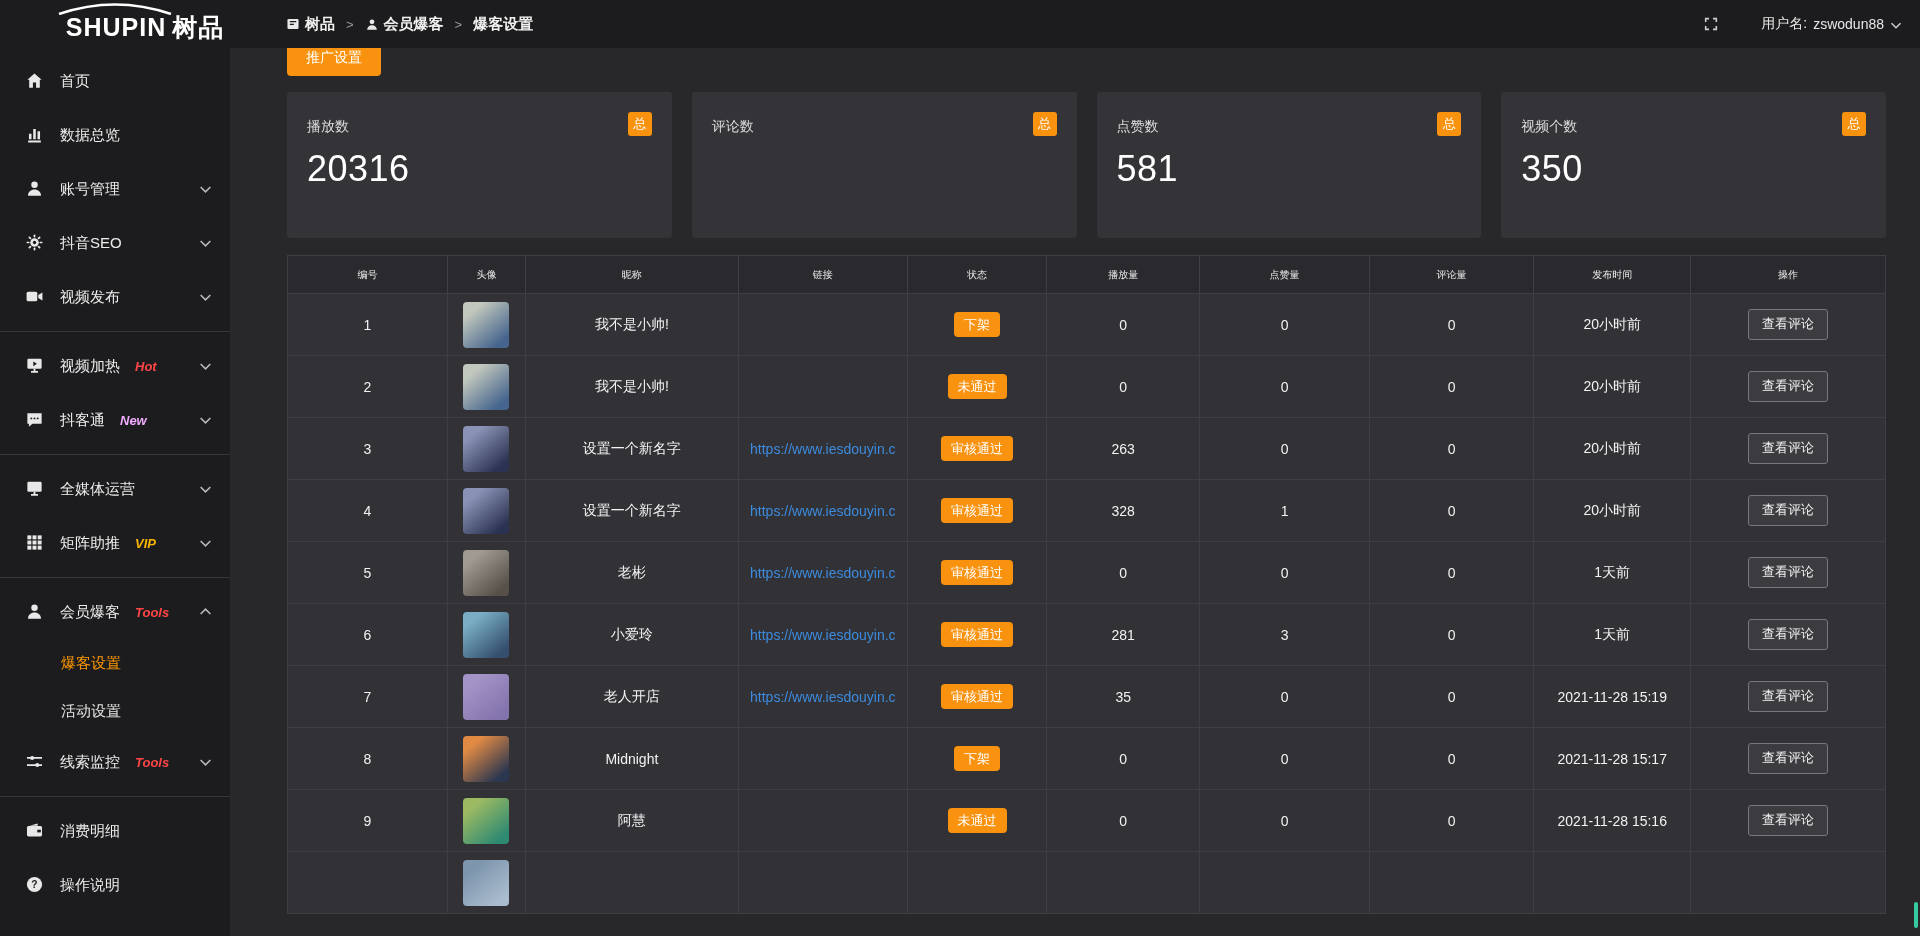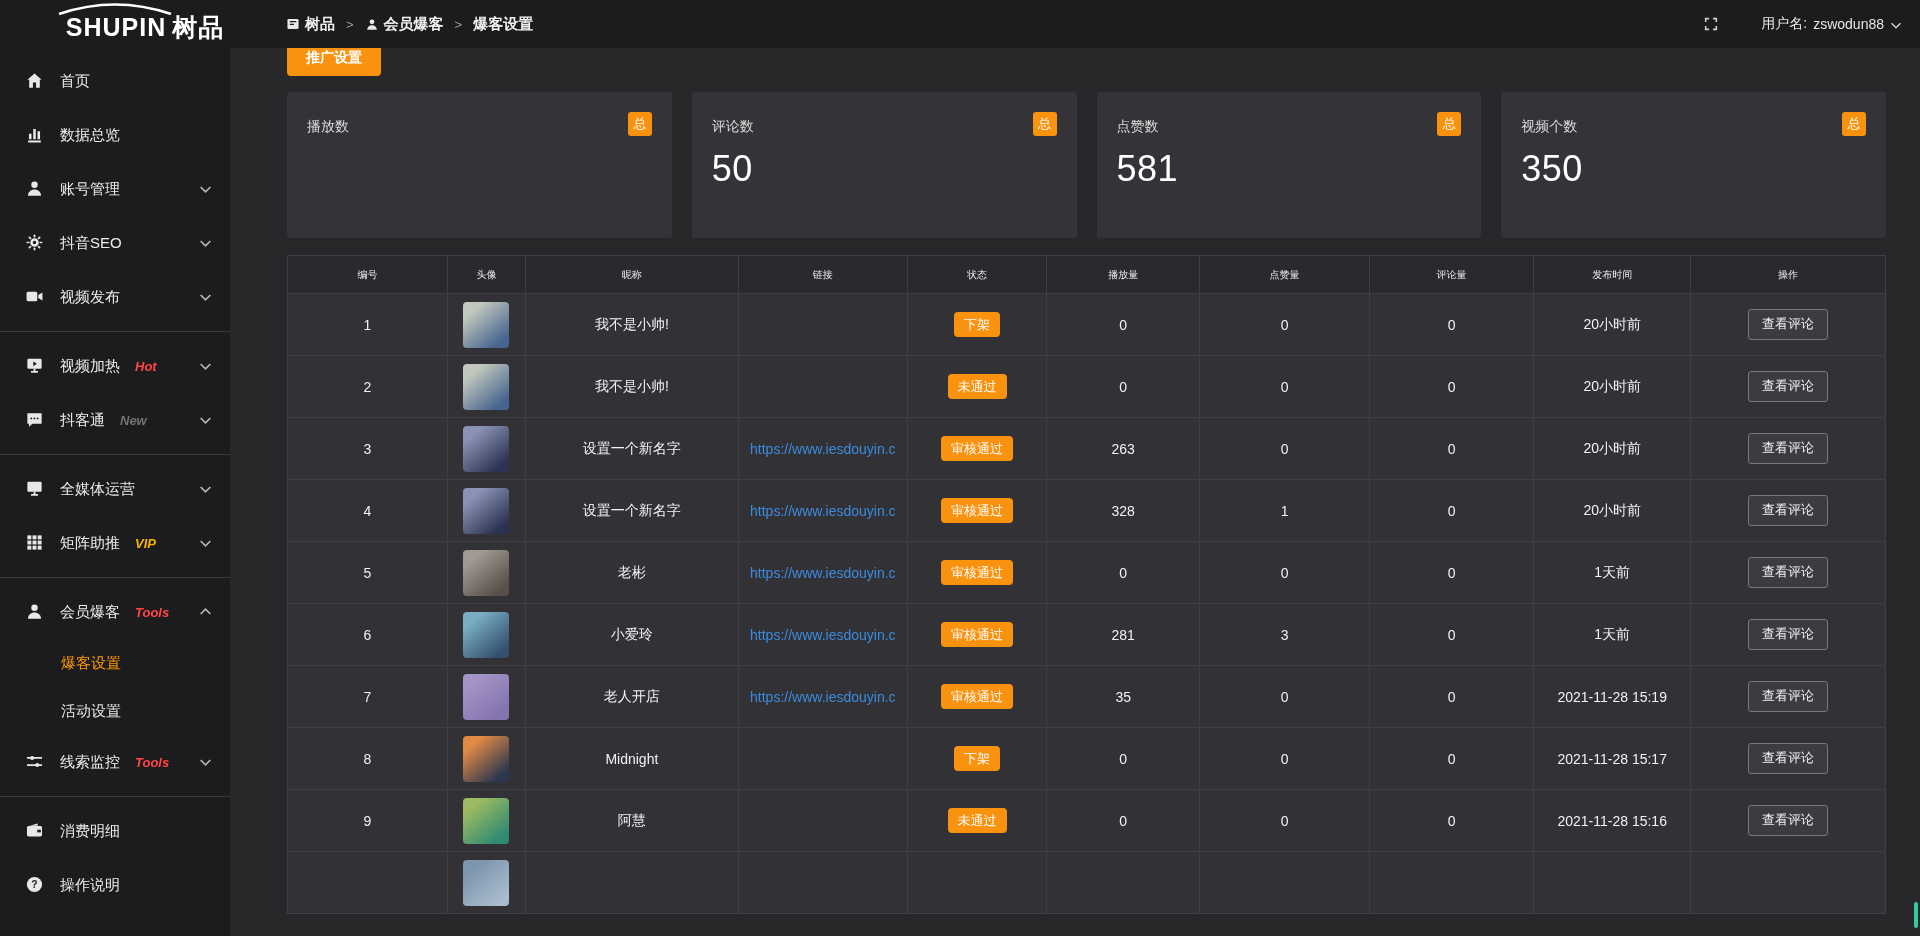--- a/index.html
+++ b/index.html
@@ -39,21 +39,21 @@
   .sb-chev { margin-left:auto; display:flex; color:#b8b8b8; }
   .sb-sub { height:48px; display:flex; align-items:center; padding-left:61px;
     font-size:15px; color:#e2e2e2; cursor:pointer; }
   .sb-sub.active { color:#ff9800; }
   .sb-div { height:1px; background:#37373a; margin:7px 0; }
 
   
   .content { margin-left:230px; padding:40px 34px 0 57px; }
   .promo-btn { display:inline-block; background:#f8920f; color:#fff; border:none;
     border-radius:4px; font-size:14px; padding:9px 19px; cursor:pointer;
-    margin-bottom:16px; font-family:inherit;font-weight:bold; }
+    margin-bottom:16px; font-family:inherit; }
   .cards { display:flex; gap:20px; margin-bottom:17px; }
   .card { flex:1; background:#343438; border-radius:3px; height:146px; padding:18px 20px; }
   .card-top { display:flex; justify-content:space-between; align-items:flex-end; }
   .card-label { font-size:14px; color:#dcdcdc; margin-top:8px; }
   .badge-total { background:#f8920f; color:#fff; width:24px; height:24px; border-radius:3px;
     display:flex; align-items:center; justify-content:center; font-size:13px; flex:none; }
   .card-value { font-size:36px; font-weight:500; color:#fff; margin-top:12px; letter-spacing:.5px; }
 
   
   table { width:100%; border-collapse:collapse; table-layout:fixed; background:#313136; }
@@ -216,21 +216,21 @@
         <svg width="19" height="19" viewBox="0 0 24 24" fill="currentColor">
           <path d="M3 4h18v13.4H9.4L5 21v-3.6H3z"></path>
           <g fill="#1c1c1e">
             <circle cx="8" cy="10.6" r="1.2"></circle>
             <circle cx="12" cy="10.6" r="1.2"></circle>
             <circle cx="16" cy="10.6" r="1.2"></circle>
           </g>
         </svg>
       </span>
       <span class="sb-label">抖客通</span>
-      <span class="sb-tag" style="color: #737373; text-align: center;">New</span>
+      <span class="sb-tag" style="color: #f0abfc; text-align: center;">New</span>
       <span class="sb-chev">
         <svg width="13" height="10" viewBox="0 0 16 12" fill="none" stroke="currentColor" stroke-width="2">
           <polyline points="2,3.5 8,9.5 14,3.5"></polyline>
         </svg>
       </span>
     </div>
     <div class="sb-div"></div>
     <div class="sb-item">
       <span class="sb-ico">
         <svg width="19" height="19" viewBox="0 0 24 24" fill="currentColor">
@@ -332,27 +332,27 @@
 
 <div class="content">
   <button class="promo-btn">推广设置</button>
 
   <div class="cards" id="cards">
       <div class="card">
         <div class="card-top">
           <div class="card-label">播放数</div>
           <div class="badge-total">总</div>
         </div>
+        <div class="card-value">20316</div>
       </div>
       <div class="card">
         <div class="card-top">
           <div class="card-label">评论数</div>
           <div class="badge-total">总</div>
         </div>
-        <div class="card-value">50</div>
       </div>
       <div class="card">
         <div class="card-top">
           <div class="card-label">点赞数</div>
           <div class="badge-total">总</div>
         </div>
         <div class="card-value">581</div>
       </div>
       <div class="card">
         <div class="card-top">

